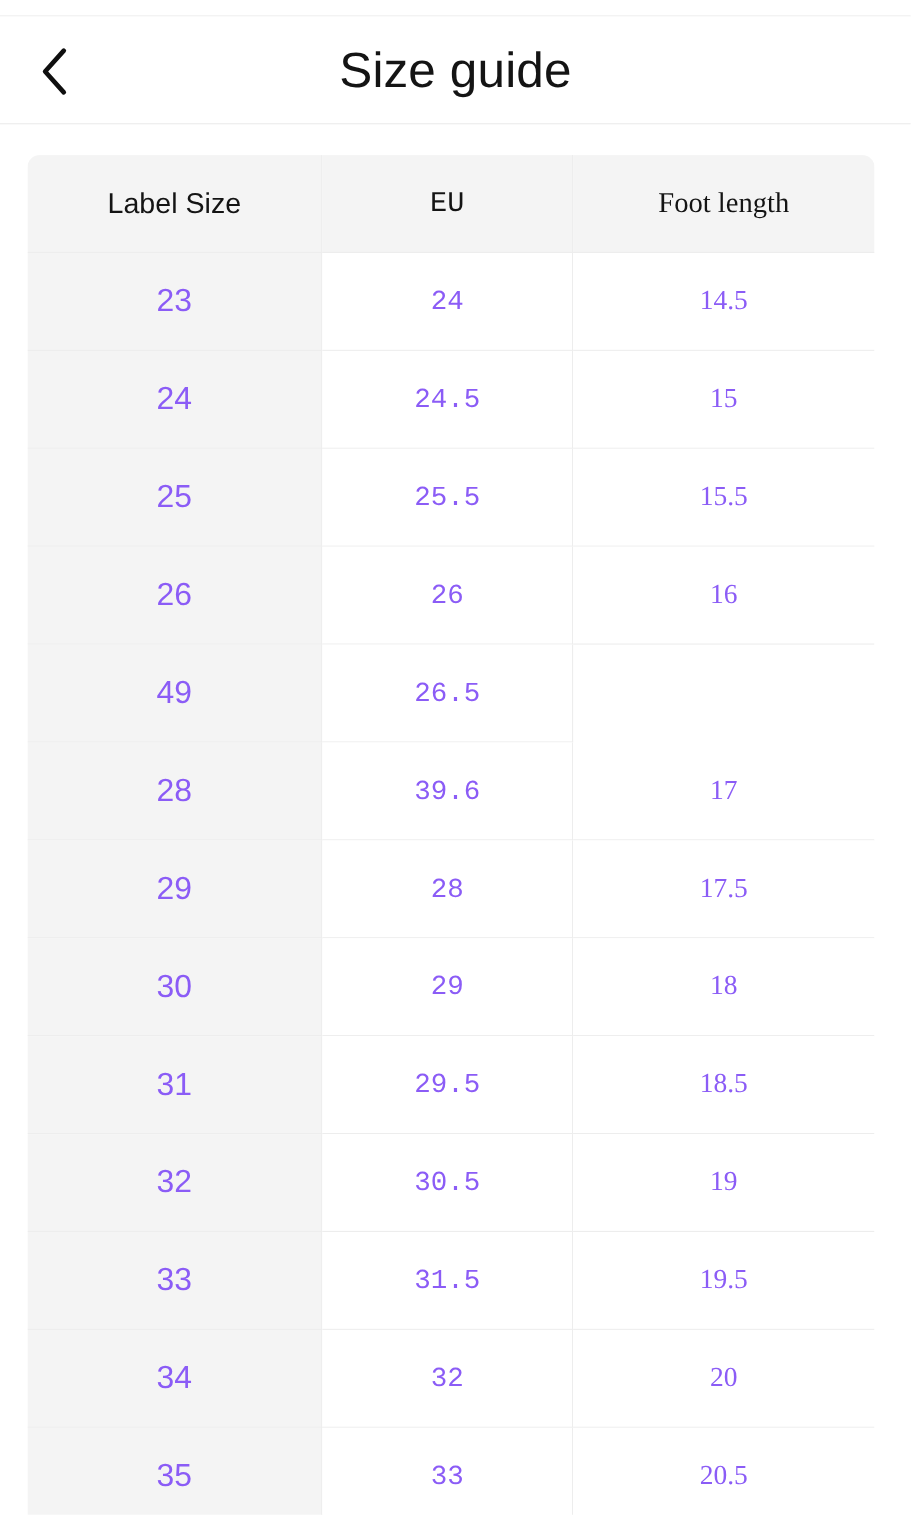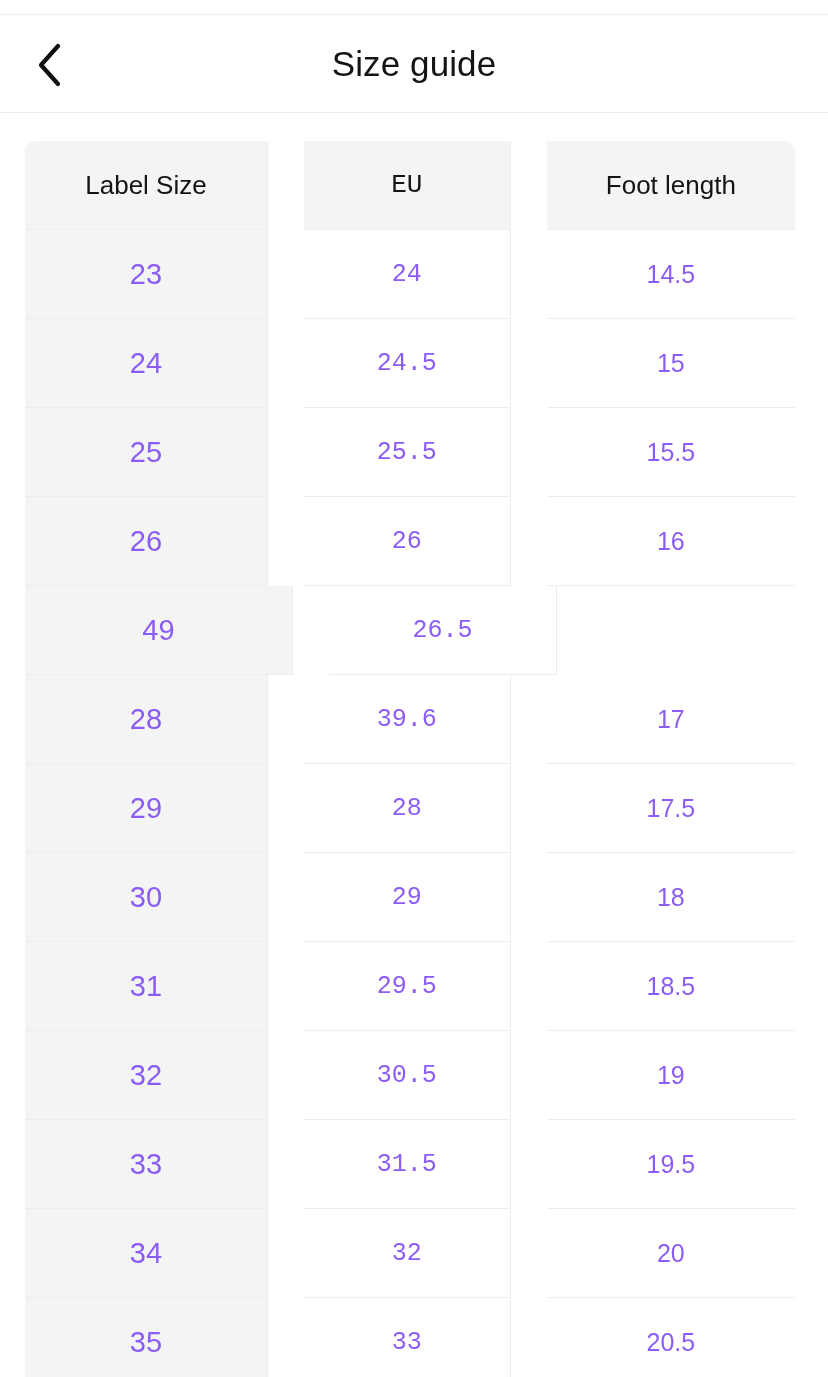--- a/index.html
+++ b/index.html
@@ -52,41 +52,40 @@
     display: block;
   }
   .nav-title {
     position: absolute;
     left: 0;
     top: 0;
     width: 828px;
     height: 97px;
     line-height: 97px;
     text-align: center;
-    font-size: 35px;
+    font-size: 45px;
     font-weight: 400;
     color: #141414;
     letter-spacing: 0.1px;
   }
 
   
   .size-table {
     position: absolute;
     left: 25px;
     top: 141px;
     width: 770px;
     border-radius: 11px 11px 0 0;
     overflow: hidden;
     background: #ffffff;
   }
   .trow {
     display: flex;
     width: 770px;
     height: 89px;
-    gap: 36px;
   }
   .trow.header-row .tcell {
     background: #f4f4f4;
     font-size: 26px;
     color: #141414;
   }
   .tcell {
     display: flex;
     align-items: center;
     justify-content: center;
@@ -104,20 +103,21 @@
   }
   .tcell.col-1 {
     width: 228px;
     background: #ffffff;
     font-family: Liberation Mono, monospace;
   }
   .tcell.col-2 {
     width: 274px;
     background: #ffffff;
     border-right: none;
+    font-family: Liberation Serif, serif;
   }
   .trow.header-row .tcell.col-0 { font-size: 26px; }
 </style>
 </head>
 <body>
 
 <div class="top-rule"></div>
 
 <div class="navbar">
   <div class="back-button">

